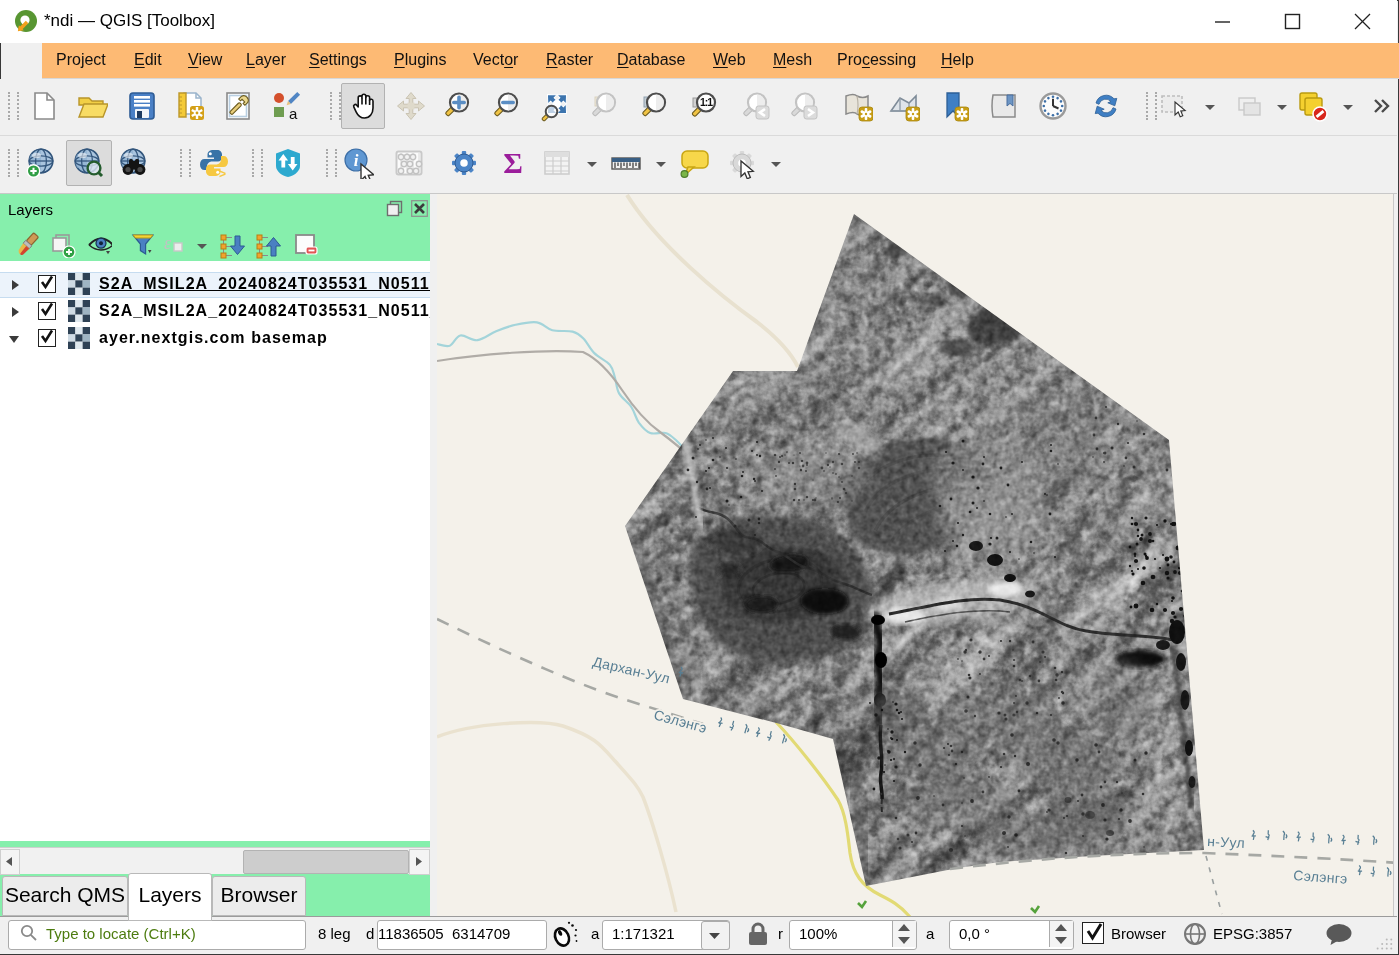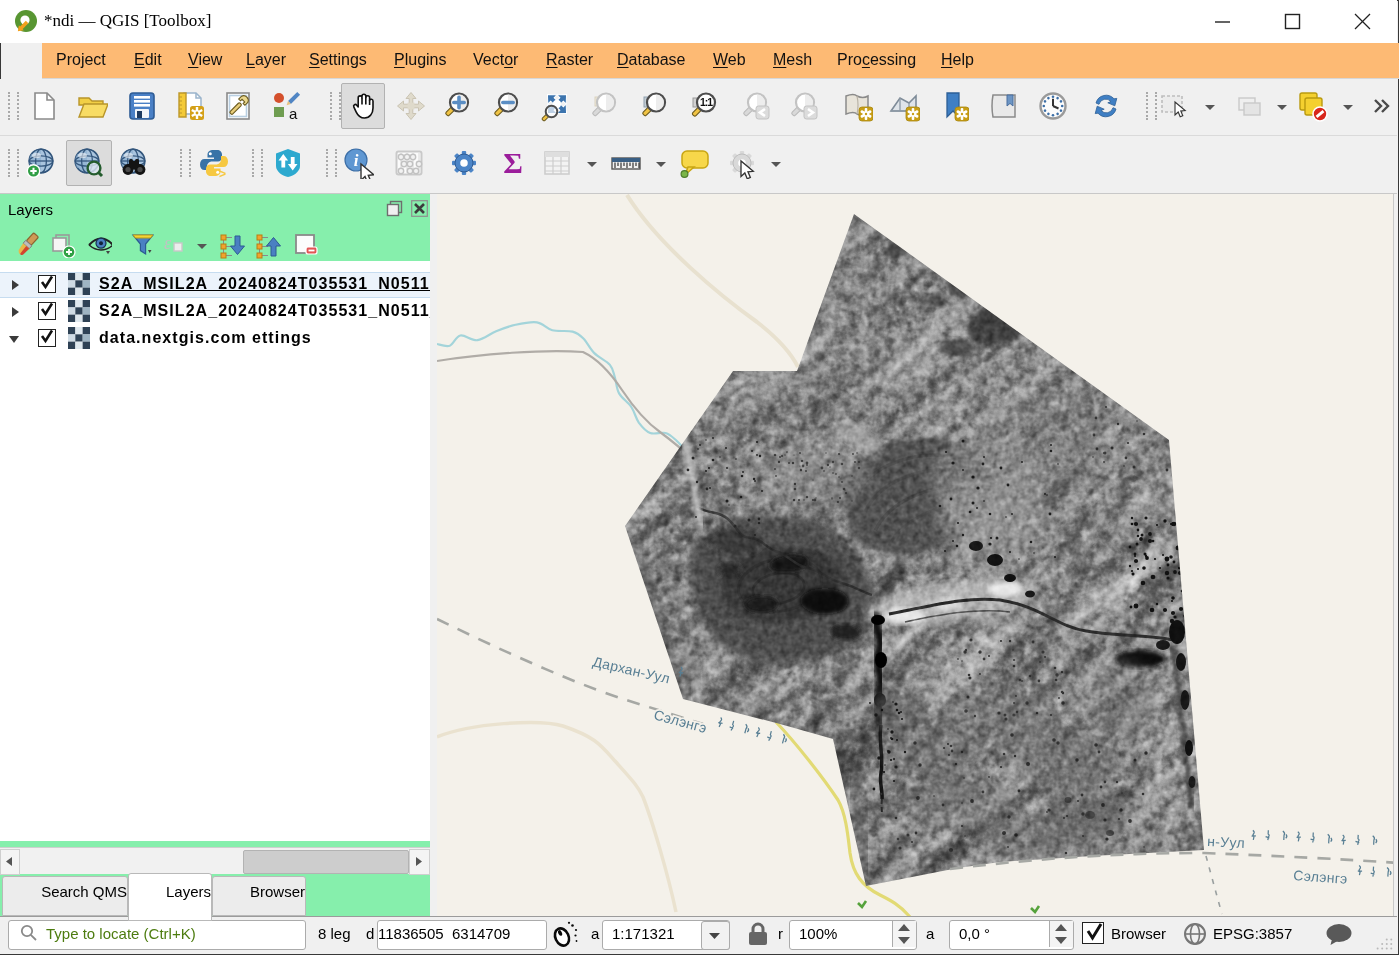--- a/index.html
+++ b/index.html
@@ -1,37 +1,37 @@
 <!DOCTYPE html>
 <html><head><meta charset="utf-8"><style>
 html,body{margin:0;padding:0;}
 body{width:1399px;height:955px;position:relative;font-family:"Liberation Sans",sans-serif;background:#f0f0f0;overflow:hidden;}
 .win{position:absolute;left:0;top:0;width:1397px;height:953px;border:1px solid #383838;}
 .titlebar{position:absolute;left:0;top:0;width:1397px;height:43px;background:#ffffff;}
-.title-text{position:absolute;left:44px;top:11px;font-size:17px;color:#000;font-family:Liberation Serif, serif;}
+.title-text{position:absolute;left:44px;top:11px;font-size:17px;color:#000;}
 .menubar{position:absolute;left:0;top:43px;width:1397px;height:35px;background:#fdba74;border-bottom:1px solid #d7d7d7;margin-left:42px;}
 .menubar span{position:absolute;top:8px;font-size:16px;color:#111;}
 .menubar u{text-decoration:underline;text-underline-offset:2px;}
 .toolbars{position:absolute;left:0;top:79px;width:1397px;height:114px;background:#f0f0f0;border-bottom:1px solid #c8c8c8;}
 .icon{position:absolute;}
 .grip{position:absolute;width:7px;border-left:2px dotted #a9a9a9;border-right:2px dotted #a9a9a9;height:28px;}
 .pressedbtn{position:absolute;background:#dcdcdc;border:1px solid #b2b2b2;border-radius:2px;}
 .panel{position:absolute;left:0;top:194px;width:430px;height:722px;background:#86efac;}
 .panel-title{position:absolute;left:8px;top:7px;font-size:15px;color:#000;}
 .tree{position:absolute;left:0;top:67px;width:430px;height:580px;background:#ffffff;overflow:hidden;}
 .row{position:absolute;left:0;width:430px;height:24px;}
 .row .exp{position:absolute;left:12px;top:7px;width:0;height:0;}
 .exp-r{border-left:7px solid #3b3b3b;border-top:5px solid transparent;border-bottom:5px solid transparent;}
 .exp-d{border-top:7px solid #3b3b3b;border-left:5px solid transparent;border-right:5px solid transparent;margin-top:2px;margin-left:-3px;}
 .row .cb{position:absolute;left:38px;top:2px;width:16px;height:16px;background:#fff;border:1.6px solid #222;}
 .row .cb svg{position:absolute;left:0px;top:-2px;}
 .row .lbl{position:absolute;left:99px;top:2px;font-size:16px;letter-spacing:1.05px;font-weight:bold;color:#000;white-space:nowrap;}
 .hsb{position:absolute;left:0;top:653px;width:430px;height:26px;background:#f1f1f1;border-top:1px solid #cfcfcf;}
 .tabs{position:absolute;left:0;top:681px;width:430px;height:36px;}
-.tab{position:absolute;top:1px;height:32px;background:#ececec;border:1px solid #b9b9b9;border-radius:3px 3px 0 0;font-size:15px;color:#000;text-align:right;}
+.tab{position:absolute;top:1px;height:32px;background:#ececec;border:1px solid #b9b9b9;border-radius:3px 3px 0 0;font-size:21px;color:#000;text-align:center;}
 .tab.active{background:#fff;top:-2px;height:37px;z-index:3;}
 .splitter{position:absolute;left:430px;top:194px;width:7px;height:722px;background:#f0f0f0;}
 .canvas{position:absolute;left:437px;top:194px;width:956px;height:722px;background:#f4f1ea;}
 .rightstrip{position:absolute;left:1393px;top:194px;width:4px;height:722px;background:#f0f0f0;border-left:1px solid #c9c9c9;}
 .statusbar{position:absolute;left:0;top:916px;width:1397px;height:37px;background:#f0f0f0;border-top:1px solid #9b9b9b;font-size:15px;}
 .sb-box{position:absolute;top:3px;height:28px;background:#fff;border:1px solid #ababab;border-radius:3px;}
 .sb-lbl{position:absolute;top:8px;color:#000;}
 </style></head>
 <body>
 <div class="win"></div>
@@ -601,21 +601,21 @@
             <rect x="0.0" y="0.0" width="7.34" height="7.34" fill="#2f4255"></rect>
             <rect x="7.33" y="0.0" width="7.34" height="7.34" fill="#dfe8ee"></rect>
             <rect x="14.66" y="0.0" width="7.34" height="7.34" fill="#2f4255"></rect>
             <rect x="0.0" y="7.33" width="7.34" height="7.34" fill="#cfdbe4"></rect>
             <rect x="7.33" y="7.33" width="7.34" height="7.34" fill="#2f4255"></rect>
             <rect x="14.66" y="7.33" width="7.34" height="7.34" fill="#9fb4c2"></rect>
             <rect x="0.0" y="14.66" width="7.34" height="7.34" fill="#2f4255"></rect>
             <rect x="7.33" y="14.66" width="7.34" height="7.34" fill="#dfe8ee"></rect>
             <rect x="14.66" y="14.66" width="7.34" height="7.34" fill="#2f4255"></rect>
           </svg></div>
-      <div class="lbl">data.nextgis.com ettings</div>
+      <div class="lbl">ayer.nextgis.com basemap</div>
     </div>
   </div>
   <div class="hsb" id="hsb">
       <div style="position:absolute;left:0;top:1px;width:18px;height:24px;background:#f4f4f4;border:1px solid #cfcfcf"></div>
 <svg class="icon" style="left:5px;top:9px" width="8" height="9" viewBox="0 0 8 9">
         <path d="M7 0 L1 4.5 7 9 z" fill="#555"></path>
       </svg>
 <div style="position:absolute;left:409px;top:1px;width:19px;height:24px;background:#f4f4f4;border:1px solid #cfcfcf"></div>
 <svg class="icon" style="left:415px;top:9px" width="8" height="9" viewBox="0 0 8 9">
         <path d="M1 0 L7 4.5 1 9 z" fill="#555"></path>

